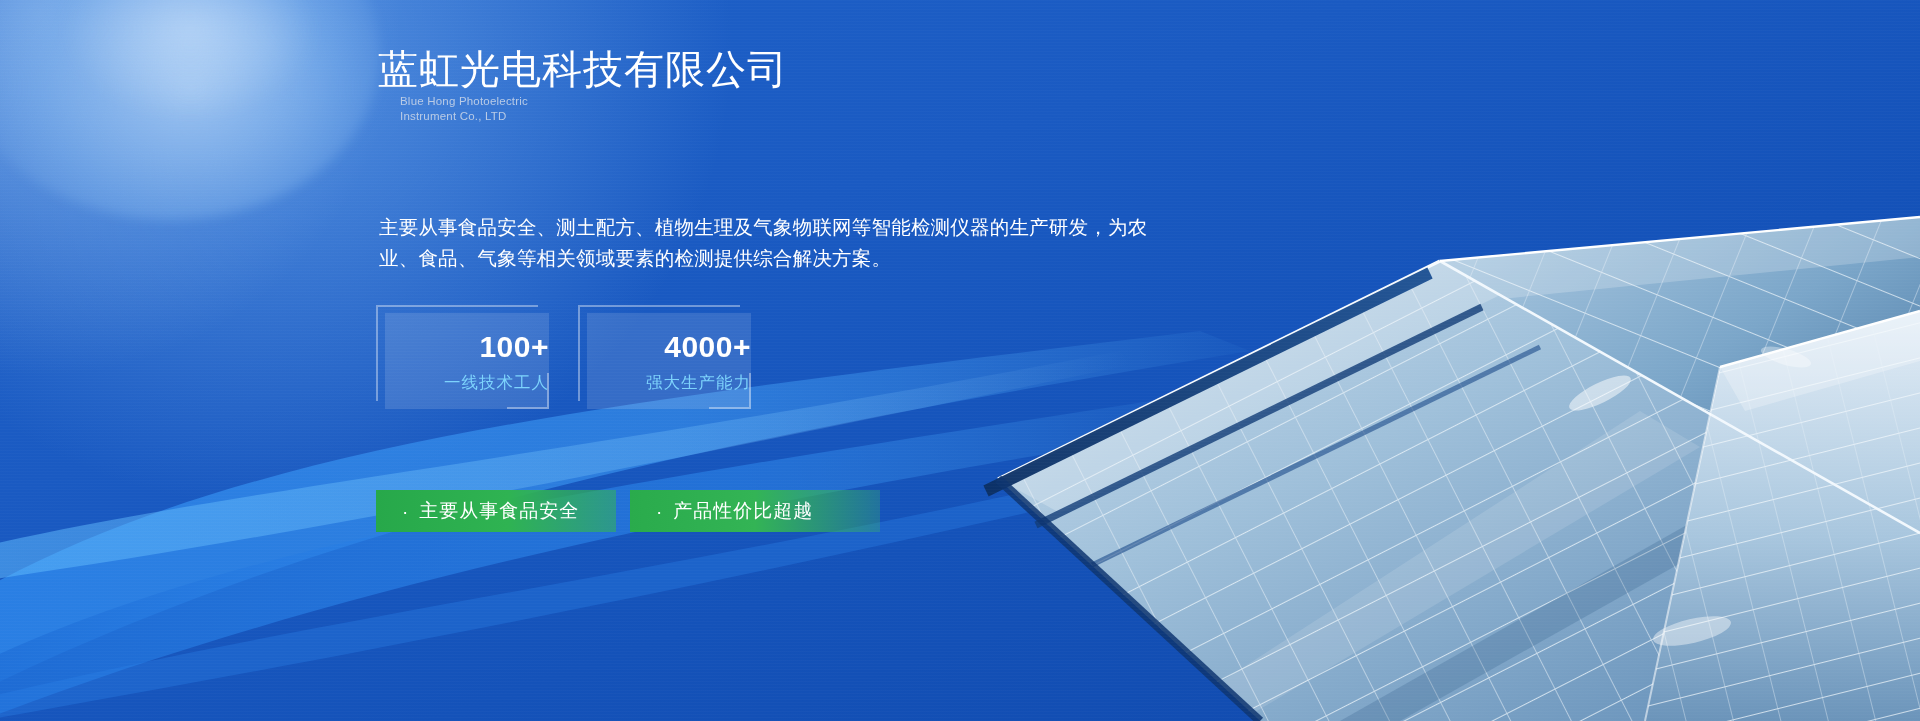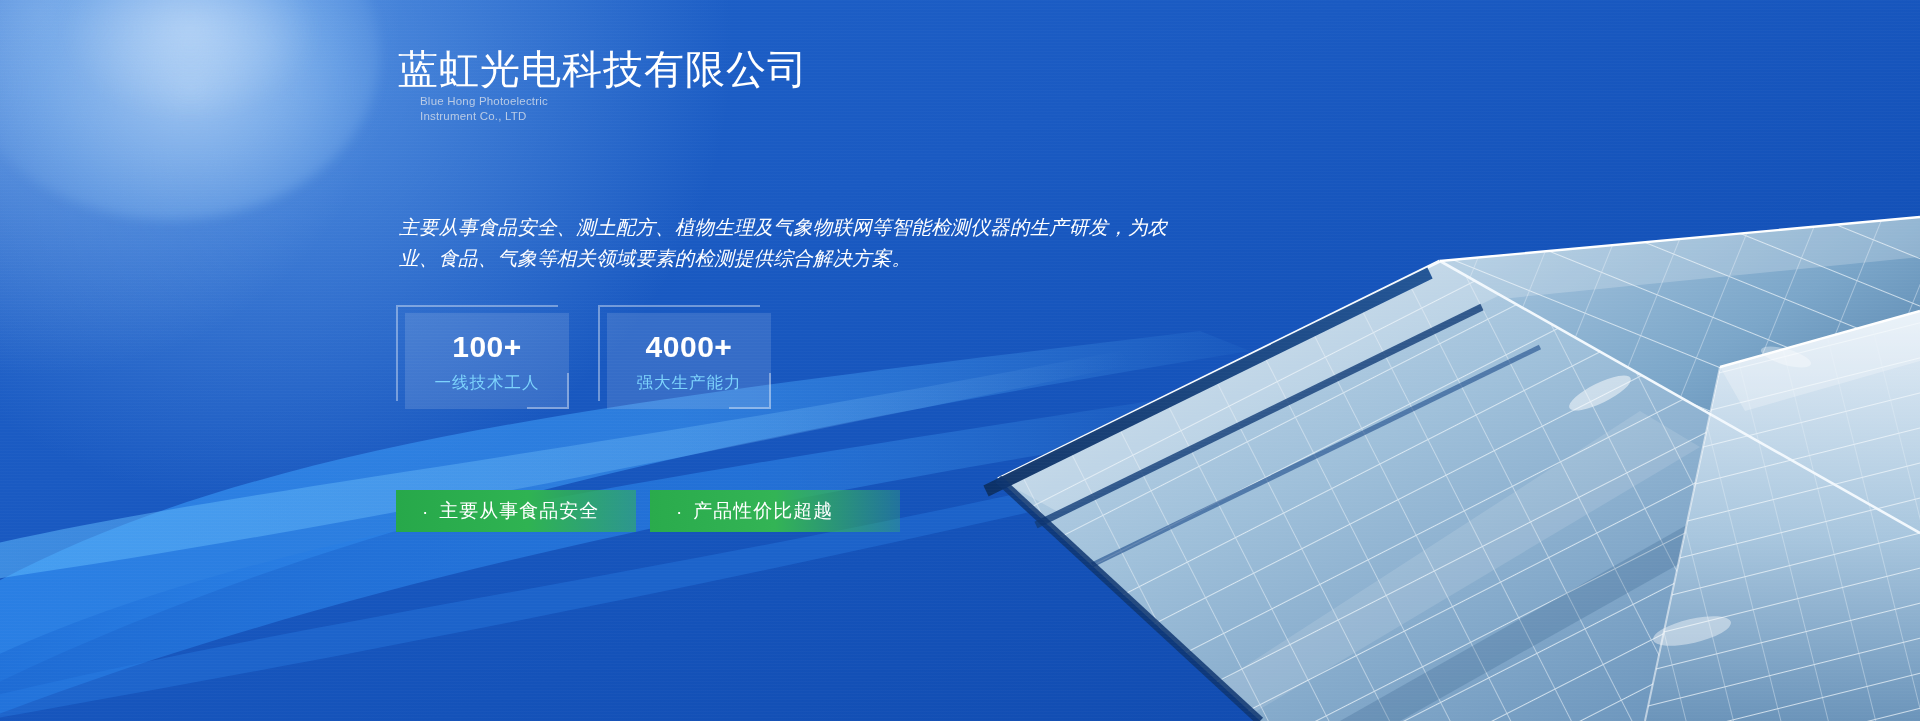--- a/index.html
+++ b/index.html
@@ -67,21 +67,21 @@
   .building {
     position: absolute;
     right: 0; bottom: 0;
     width: 1180px; height: 560px;
     pointer-events: none;
   }
 
   
   .content {
     position: absolute;
-    left: 396px; top: 0;
+    left: 376px; top: 0;
     width: 1200px; height: 100%;
     z-index: 6;
   }
 
   .brand-title {
     position: absolute;
     left: 2px; top: 42px;
     font-size: 40px;
     letter-spacing: 1px;
     color: #ffffff;
@@ -102,21 +102,21 @@
   .para {
     position: absolute;
     left: 3px;
     width: 800px;
     color: #ffffff;
     font-size: 19.5px;
     line-height: 31px;
     letter-spacing: .2px;
   }
   .para.p1 { top: 148px; }
-  .para.p2 { top: 212px; font-style: italic; }
+  .para.p2 { top: 212px; }
 
   
   .stats {
     position: absolute;
     left: 0; top: 305px;
     display: flex;
     gap: 29px;
   }
   .stat {
     position: relative;
@@ -139,21 +139,21 @@
     border-right: 2px solid rgba(255,255,255,0.38);
     border-bottom: 2px solid rgba(255,255,255,0.38);
   }
   .stat .panel {
     position: absolute;
     left: 9px; top: 8px;
     width: 164px; height: 96px;
     background: rgba(255,255,255,0.13);
     display: flex;
     flex-direction: column;
-    align-items: center;
+    align-items: flex-end;
     justify-content: center;
   }
   .stat .num {
     color: #ffffff;
     font-size: 30px;
     font-weight: bold;
     line-height: 1;
     margin-bottom: 12px;
     letter-spacing: .5px;
   }

